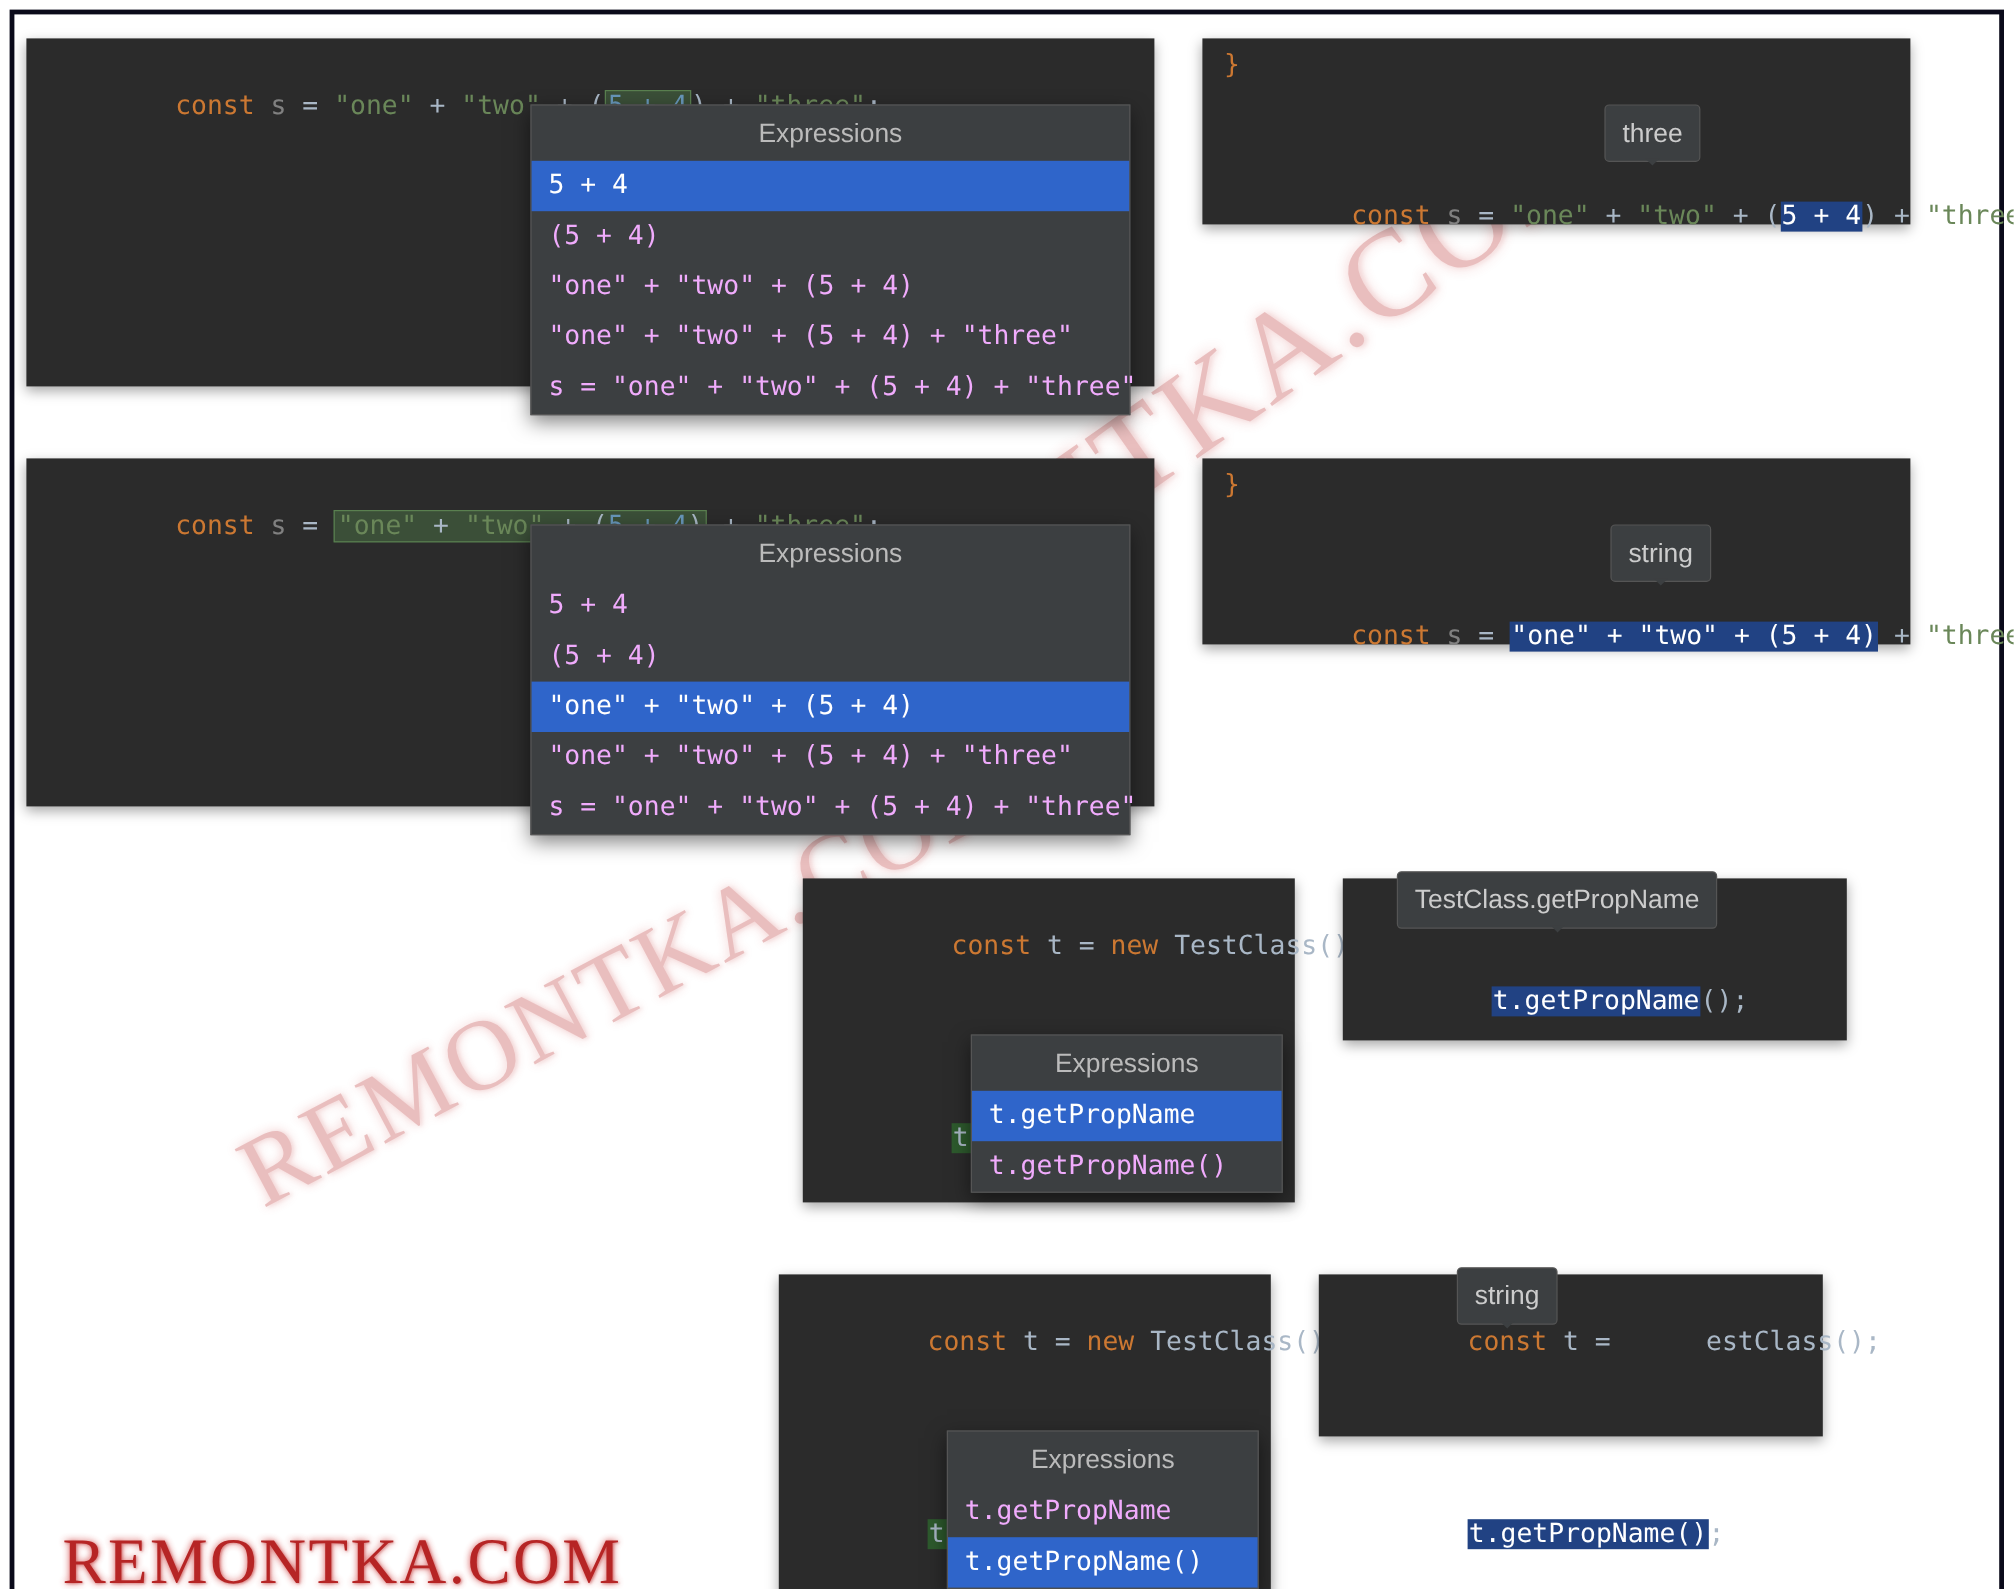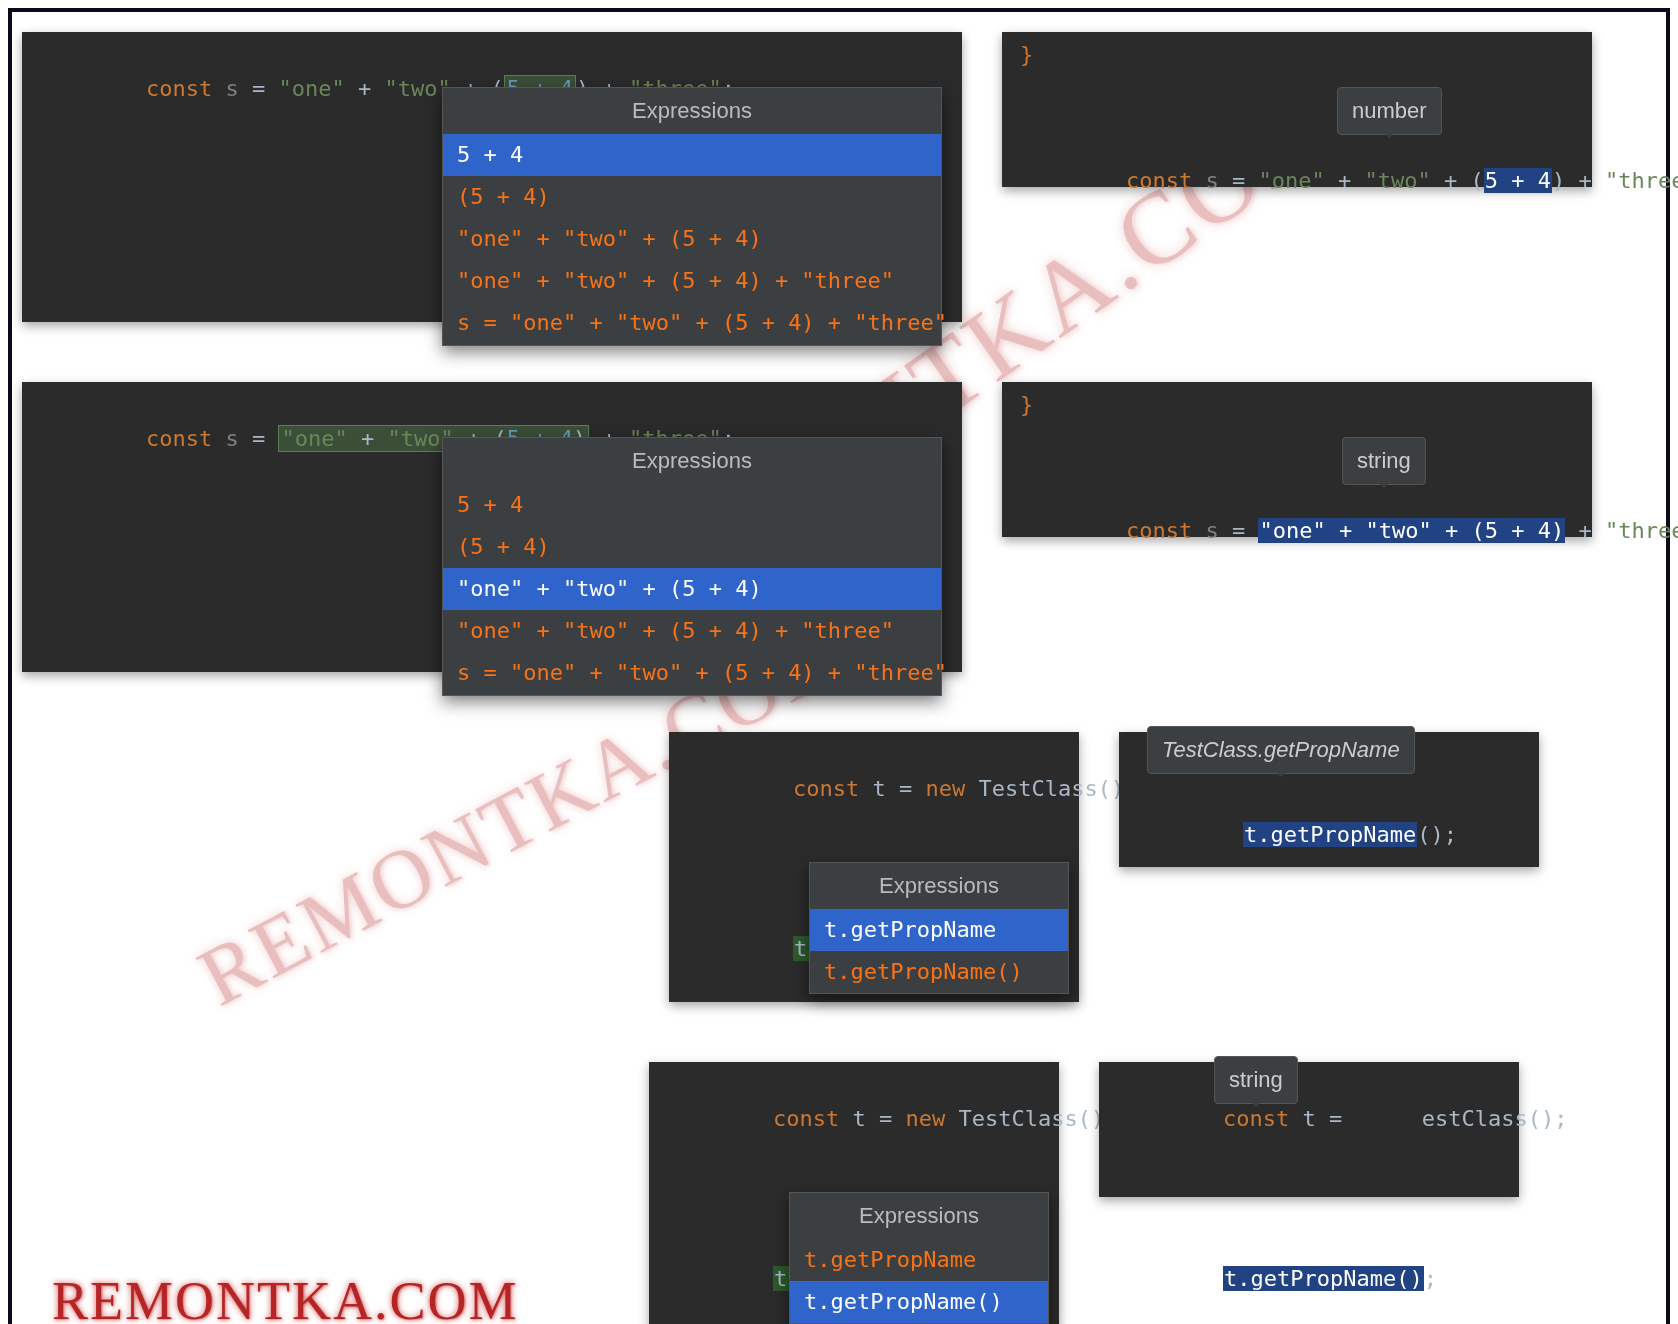--- a/index.html
+++ b/index.html
@@ -62,21 +62,21 @@
     font-size:22px;
     min-width:300px;
   }
   .popup-title {
     color:#bbb;
     text-align:center;
     padding:6px 10px;
     font-family: -apple-system, Helvetica, Arial, sans-serif;
   }
   .popup-item {
-    color:#f97316;
+    color:#f0abfc;
     padding:4px 14px;
     white-space:pre;
     font-family: Menlo, Monaco, Consolas, monospace;
   }
   .popup-item.selected { background:#2f65ca; color:#fff; }
 
   .tooltip {
     position:absolute;
     background:#3c3f41;
     color:#ccc;
@@ -120,21 +120,21 @@
         <div class="popup-item">s = "one" + "two" + (5 + 4) + "three"</div>
       </div>
     </div>
 
     <div class="editor" style="width:590px; height:155px; position:relative;">
       <div class="code-line"><span class="gutter-brace">}</span></div>
       <div class="code-line">&nbsp;</div>
       <div class="code-line">
         <span class="kw">const</span> <span class="ident-u">s</span><span class="punct"> = </span><span class="str">"one"</span><span class="punct"> + </span><span class="str">"two"</span><span class="punct"> + </span><span class="punct">(</span><span class="sel-blue">5 + 4</span><span class="punct">)</span><span class="punct"> + </span><span class="str">"three"</span>
       </div>
-      <div class="tooltip" style="top:55px; left:335px;">number</div>
+      <div class="tooltip" style="top:55px; left:335px;">three</div>
     </div>
   </div>
 
   <div class="row">
     <div class="editor" style="width:940px; height:290px;">
       <div class="code-line">
         <span class="kw">const</span> <span class="ident-u">s</span><span class="punct"> = </span><span class="hl-str-box"><span class="str">"one"</span><span class="punct"> + </span><span class="str">"two"</span><span class="punct"> + </span><span class="punct">(</span><span class="num">5 + 4</span><span class="punct">)</span></span><span class="punct"> + </span><span class="str">"three"</span><span class="punct">;</span>
       </div>
       <div class="popup" style="top:55px; left:420px; width:500px;">
         <div class="popup-title">Expressions</div>
@@ -171,21 +171,21 @@
         <div class="popup-item selected">t.getPropName</div>
         <div class="popup-item">t.getPropName()</div>
       </div>
     </div>
 
     <div class="editor" style="width:420px; height:135px; position:relative;">
       <div class="code-line">&nbsp;</div>
       <div class="code-line">
         <span class="sel-blue"><span style="color:#fff">t</span><span style="color:#fff">.</span><span style="color:#fff">getPropName</span></span><span class="punct">()</span><span class="punct">;</span>
       </div>
-      <div class="tooltip" style="top:-6px; left:28px; z-index:5;font-style:italic;">TestClass.getPropName</div>
+      <div class="tooltip" style="top:-6px; left:45px; z-index:5;">TestClass.getPropName</div>
     </div>
   </div>
 
   <div class="row" style="justify-content:center; margin-bottom:20px;">
     <div style="width:450px;"></div>
     <div class="editor" style="width:410px; height:270px;">
       <div class="code-line">
         <span class="kw">const</span> <span class="ident">t</span><span class="punct"> = </span><span class="kw">new</span> <span class="ident">TestClass</span><span class="punct">()</span><span class="punct">;</span>
       </div>
       <div class="code-line">&nbsp;</div>

